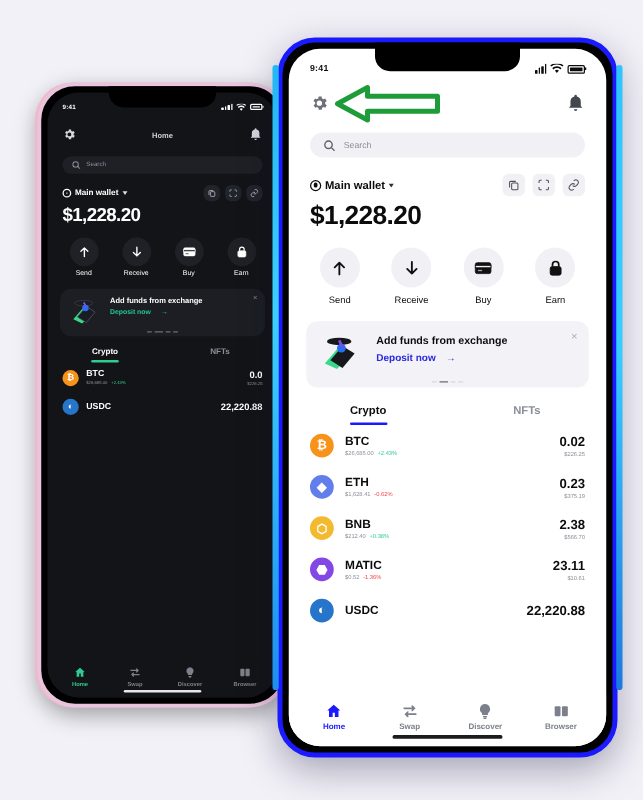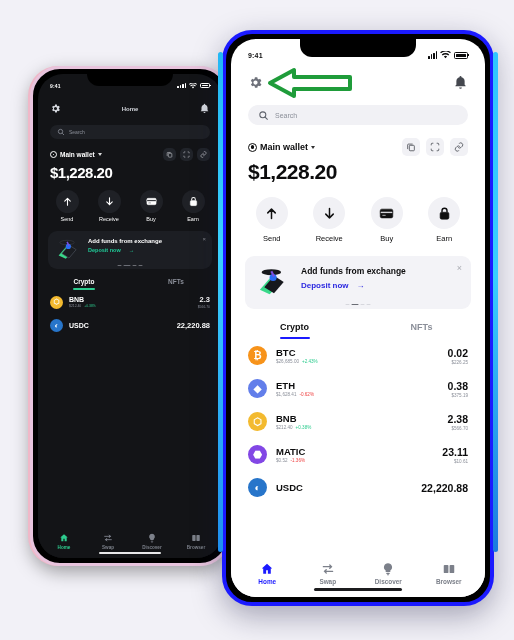--- a/index.html
+++ b/index.html
@@ -365,31 +365,31 @@
           </span>
       </div>
 
       <div class="tabs">
         <div class="tab active">Crypto</div>
         <div class="tab">NFTs</div>
       </div>
 
       <div class="coins">
         <div class="coin">
-          <span class="coin-ico" style="background:#f3ba2f">⬡</span>
+          <span class="coin-ico" style="background:#f7931a">₿</span>
           <span class="coin-mid">
-            <span class="coin-sym">BNB</span>
+            <span class="coin-sym">BTC</span>
             <span class="coin-sub">
-              <span>$212.40</span>
-              <span class="chg up">+0.38%</span>
+              <span>$26,685.00</span>
+              <span class="chg up">+2.43%</span>
             </span>
           </span>
           <span class="coin-right">
-            <span class="coin-amt">2.3</span>
-            <span class="coin-usd">$566.70</span>
+            <span class="coin-amt">0.0</span>
+            <span class="coin-usd">$226.25</span>
           </span>
         </div>
         <div class="coin">
           <span class="coin-ico" style="background:#2775ca">◐</span>
           <span class="coin-mid">
             <span class="coin-sym">USDC</span>
           </span>
           <span class="coin-right">
             <span class="coin-amt">22,220.88</span>
           </span>
@@ -591,21 +591,21 @@
         <div class="coin">
           <span class="coin-ico" style="background:#627eea">◆</span>
           <span class="coin-mid">
             <span class="coin-sym">ETH</span>
             <span class="coin-sub">
               <span>$1,628.41</span>
               <span class="chg down">-0.62%</span>
             </span>
           </span>
           <span class="coin-right">
-            <span class="coin-amt">0.38</span>
+            <span class="coin-amt">0.23</span>
             <span class="coin-usd">$375.19</span>
           </span>
         </div>
         <div class="coin">
           <span class="coin-ico" style="background:#f3ba2f">⬡</span>
           <span class="coin-mid">
             <span class="coin-sym">BNB</span>
             <span class="coin-sub">
               <span>$212.40</span>
               <span class="chg up">+0.38%</span>

